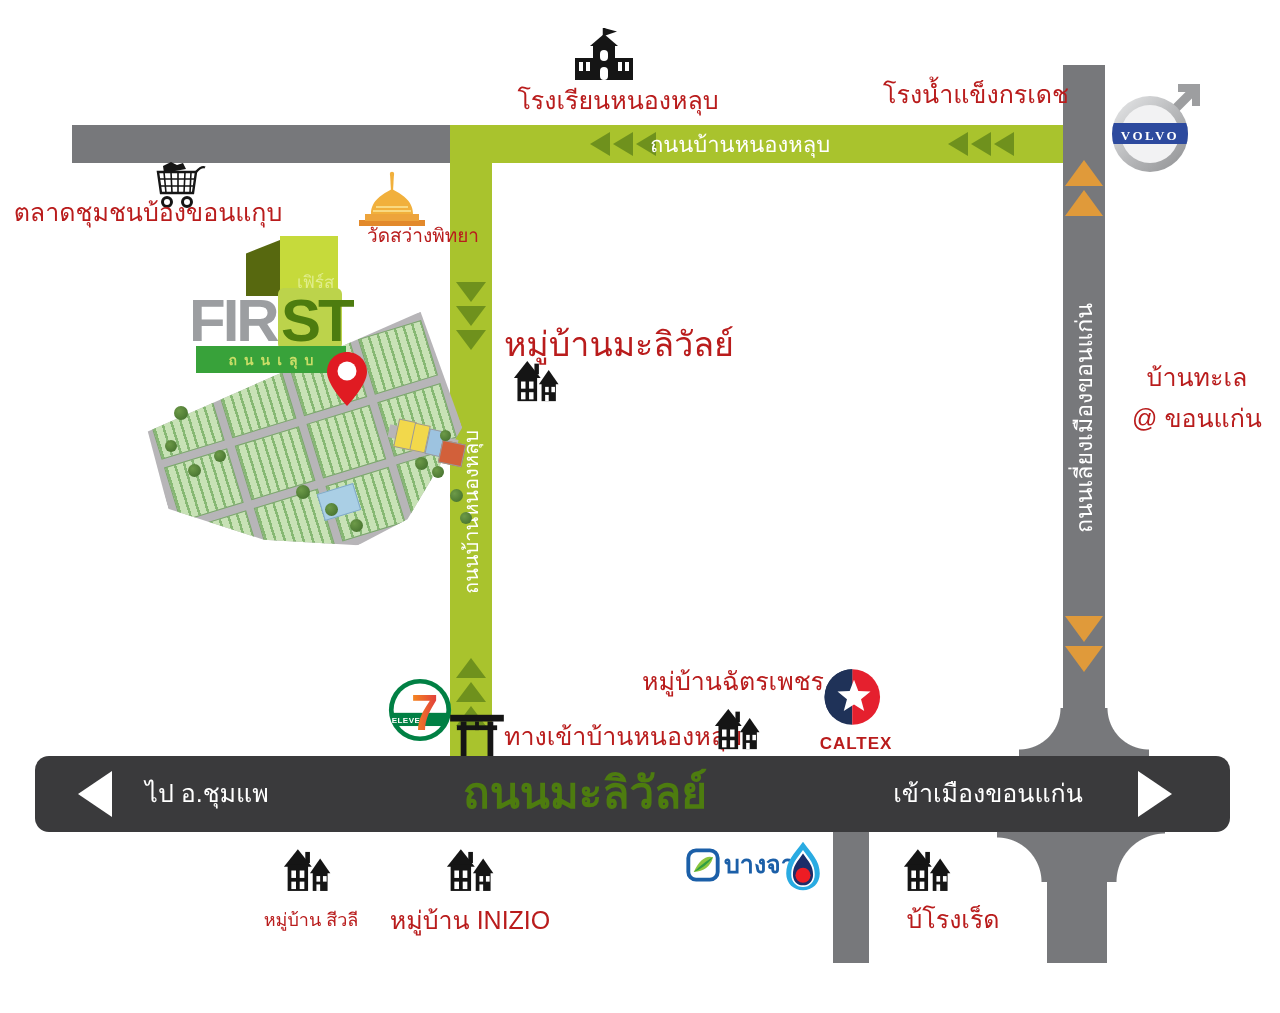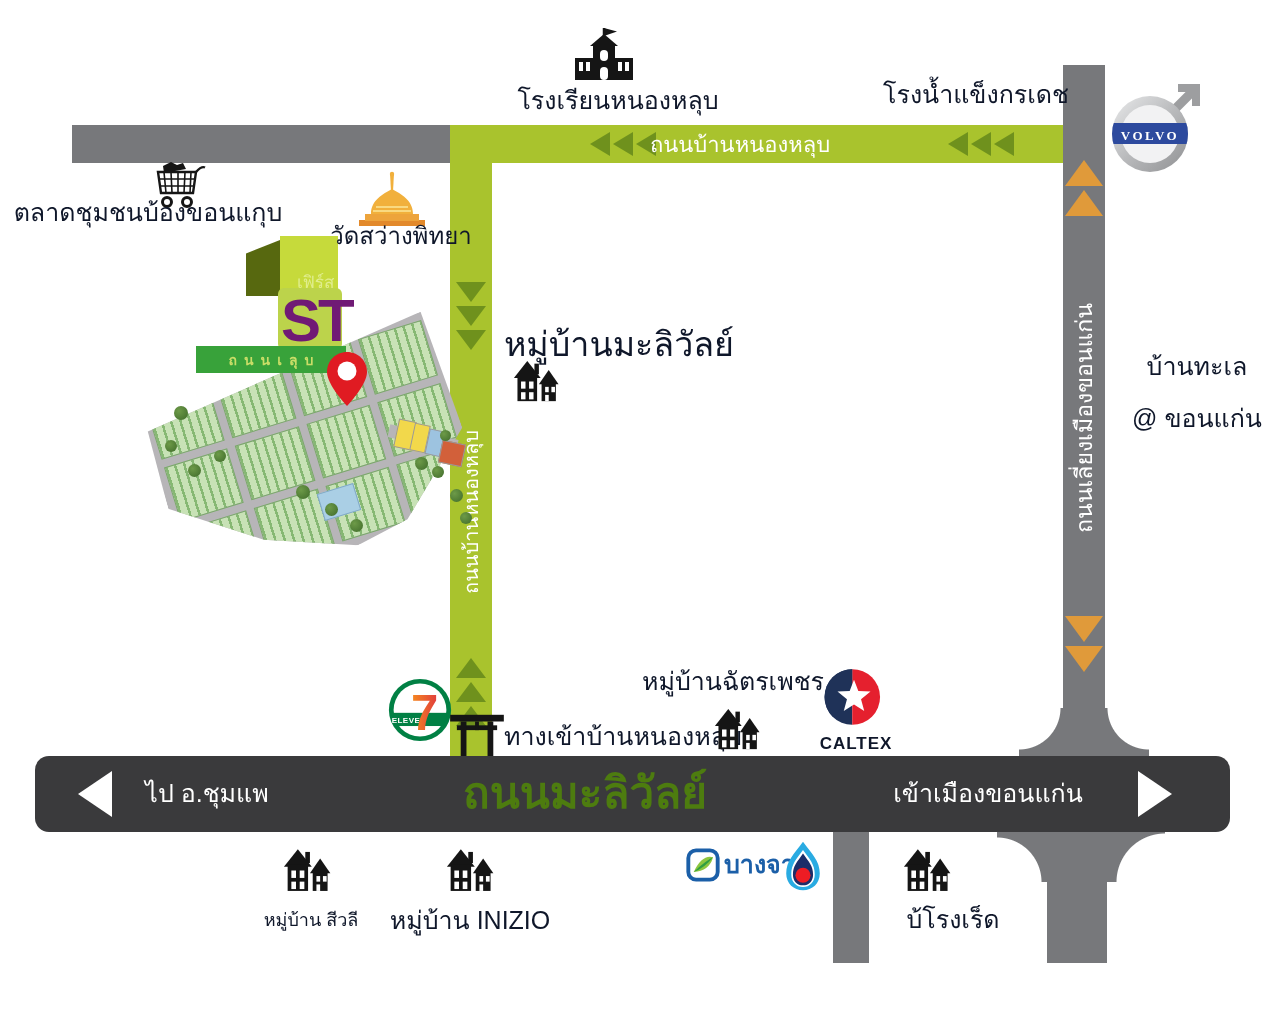--- a/index.html
+++ b/index.html
@@ -1,21 +1,21 @@
 <!DOCTYPE html>
 <html><head>
 <meta charset="utf-8">
 <style>
   html,body{margin:0;padding:0}
   body{
     width:1280px;height:1013px;position:relative;background:#fff;overflow:hidden;
     font-family:"Liberation Sans","DejaVu Sans",sans-serif;color:#1b1b1b;
   }
   .abs{position:absolute}
-  .lbl{position:absolute;white-space:nowrap;line-height:1.1;color:#0f172a}
+  .lbl{position:absolute;white-space:nowrap;line-height:1.1;color:#b91c1c}
   .ctr{transform:translate(-50%,-50%)}
   .tri{width:0;height:0}
   
   .al{border-top:12px solid transparent;border-bottom:12px solid transparent;border-right:20px solid #6f911d}
   .au{border-left:15px solid transparent;border-right:15px solid transparent;border-bottom:20px solid #6f911d}
   .ad{border-left:15px solid transparent;border-right:15px solid transparent;border-top:20px solid #6f911d}
   .aou{border-left:19px solid transparent;border-right:19px solid transparent;border-bottom:26px solid #e09a3a}
   .aod{border-left:19px solid transparent;border-right:19px solid transparent;border-top:26px solid #e09a3a}
   .awl{border-top:23px solid transparent;border-bottom:23px solid transparent;border-right:34px solid #fff}
   .awr{border-top:23px solid transparent;border-bottom:23px solid transparent;border-left:34px solid #fff}
@@ -141,22 +141,23 @@
 <div class="tree" style="left:415px;top:457px;width:13px;height:13px"></div>
 <div class="tree" style="left:432px;top:466px;width:12px;height:12px"></div>
 <div class="tree" style="left:450px;top:489px;width:13px;height:13px"></div>
 <div class="tree" style="left:460px;top:512px;width:12px;height:12px"></div>
 <div class="tree" style="left:440px;top:430px;width:11px;height:11px"></div>
 
 <div class="abs" style="left:185px;top:236px;width:200px;height:140px">
   <div class="abs" style="left:61px;top:4px;width:34px;height:56px;background:#57680f;clip-path:polygon(0 24%,100% 0,100% 100%,0 100%)"></div>
   <div class="abs" style="left:95px;top:0;width:58px;height:60px;background:#c6da3b"></div>
   <div class="abs" style="left:112px;top:32px;font-size:17px;color:#e0ed8e">เฟิร์ส</div>
+  <div class="abs" style="left:4px;top:50px;font-size:60px;font-weight:700;color:#9c9ea1;letter-spacing:-3px">FIR</div>
   <div class="abs" style="left:93px;top:52px;width:64px;height:62px;background:#bcd34b;border-radius:6px"></div>
-  <div class="abs" style="left:96px;top:50px;font-size:60px;font-weight:700;color:#701a75;letter-spacing:-3px">ST</div>
+  <div class="abs" style="left:96px;top:50px;font-size:60px;font-weight:700;color:#4d7c0f;letter-spacing:-3px">ST</div>
   <div class="abs" style="left:11px;top:110px;width:150px;height:27px;background:#38a23a;display:flex;align-items:center;justify-content:center">
     <span style="color:#c9dd67;font-size:14px;font-weight:700;letter-spacing:7px;padding-left:7px">ถนนเลุบ</span>
   </div>
 </div>
 
 <svg class="abs" style="left:325px;top:350px" width="44" height="58" viewBox="0 0 44 58">
   <path d="M22,2 C10.5,2 2,11 2,22 C2,35 22,56 22,56 C22,56 42,35 42,22 C42,11 33.5,2 22,2 Z" fill="#e01b22"></path>
   <circle cx="22" cy="21" r="9.5" fill="#fff"></circle>
 </svg>
 
@@ -211,28 +212,28 @@
 <div class="lbl ctr" style="left:148px;top:213px;font-size:25px">ตลาดชุมชนบ้องขอนแกุบ</div>
 
 <svg class="abs" style="left:355px;top:170px" width="74" height="58" viewBox="0 0 74 58">
   <rect x="4" y="50" width="66" height="6" fill="#e2892b"></rect>
   <rect x="10" y="44" width="54" height="7" fill="#eda43c"></rect>
   <path d="M16,44 C16,30 28,24 37,19 C46,24 58,30 58,44 Z" fill="#f1b03c"></path>
   <path d="M21,37 H53 M18,41 H56" stroke="#f9d981" stroke-width="2"></path>
   <polygon points="35,4 39,4 38,21 36,21" fill="#f1b03c"></polygon>
   <circle cx="37" cy="4" r="2.2" fill="#f1b03c"></circle>
 </svg>
-<div class="lbl ctr" style="left:401px;top:236px;font-size:24px">วัดสว่างพิทยา</div>
+<div class="lbl ctr" style="left:423px;top:236px;font-size:19px">วัดสว่างพิทยา</div>
 
 <div class="lbl ctr" style="left:619px;top:345px;font-size:34px">หมู่บ้านมะลิวัลย์</div>
 <svg class="abs" style="left:513px;top:358px" width="50" height="47" viewBox="0 0 56 52">
     <use href="#houses-shape"></use>
   </svg>
 
-<div class="lbl ctr" style="left:1197px;top:367px;font-size:25px">บ้านทะเล</div>
+<div class="lbl ctr" style="left:1197px;top:378px;font-size:25px">บ้านทะเล</div>
 <div class="lbl ctr" style="left:1197px;top:419px;font-size:25px">@ ขอนแก่น</div>
 
 <svg class="abs" style="left:387px;top:677px" width="66" height="66" viewBox="0 0 70 70">
   <defs>
     <linearGradient id="sevenGrad" x1="0" y1="0" x2="1" y2="0">
       <stop offset="0" stop-color="#f68b1f"></stop>
         <stop offset="1" stop-color="#e03a3e"></stop>
     </linearGradient>
     <clipPath id="sevClip">
         <circle cx="35" cy="35" r="29"></circle>

